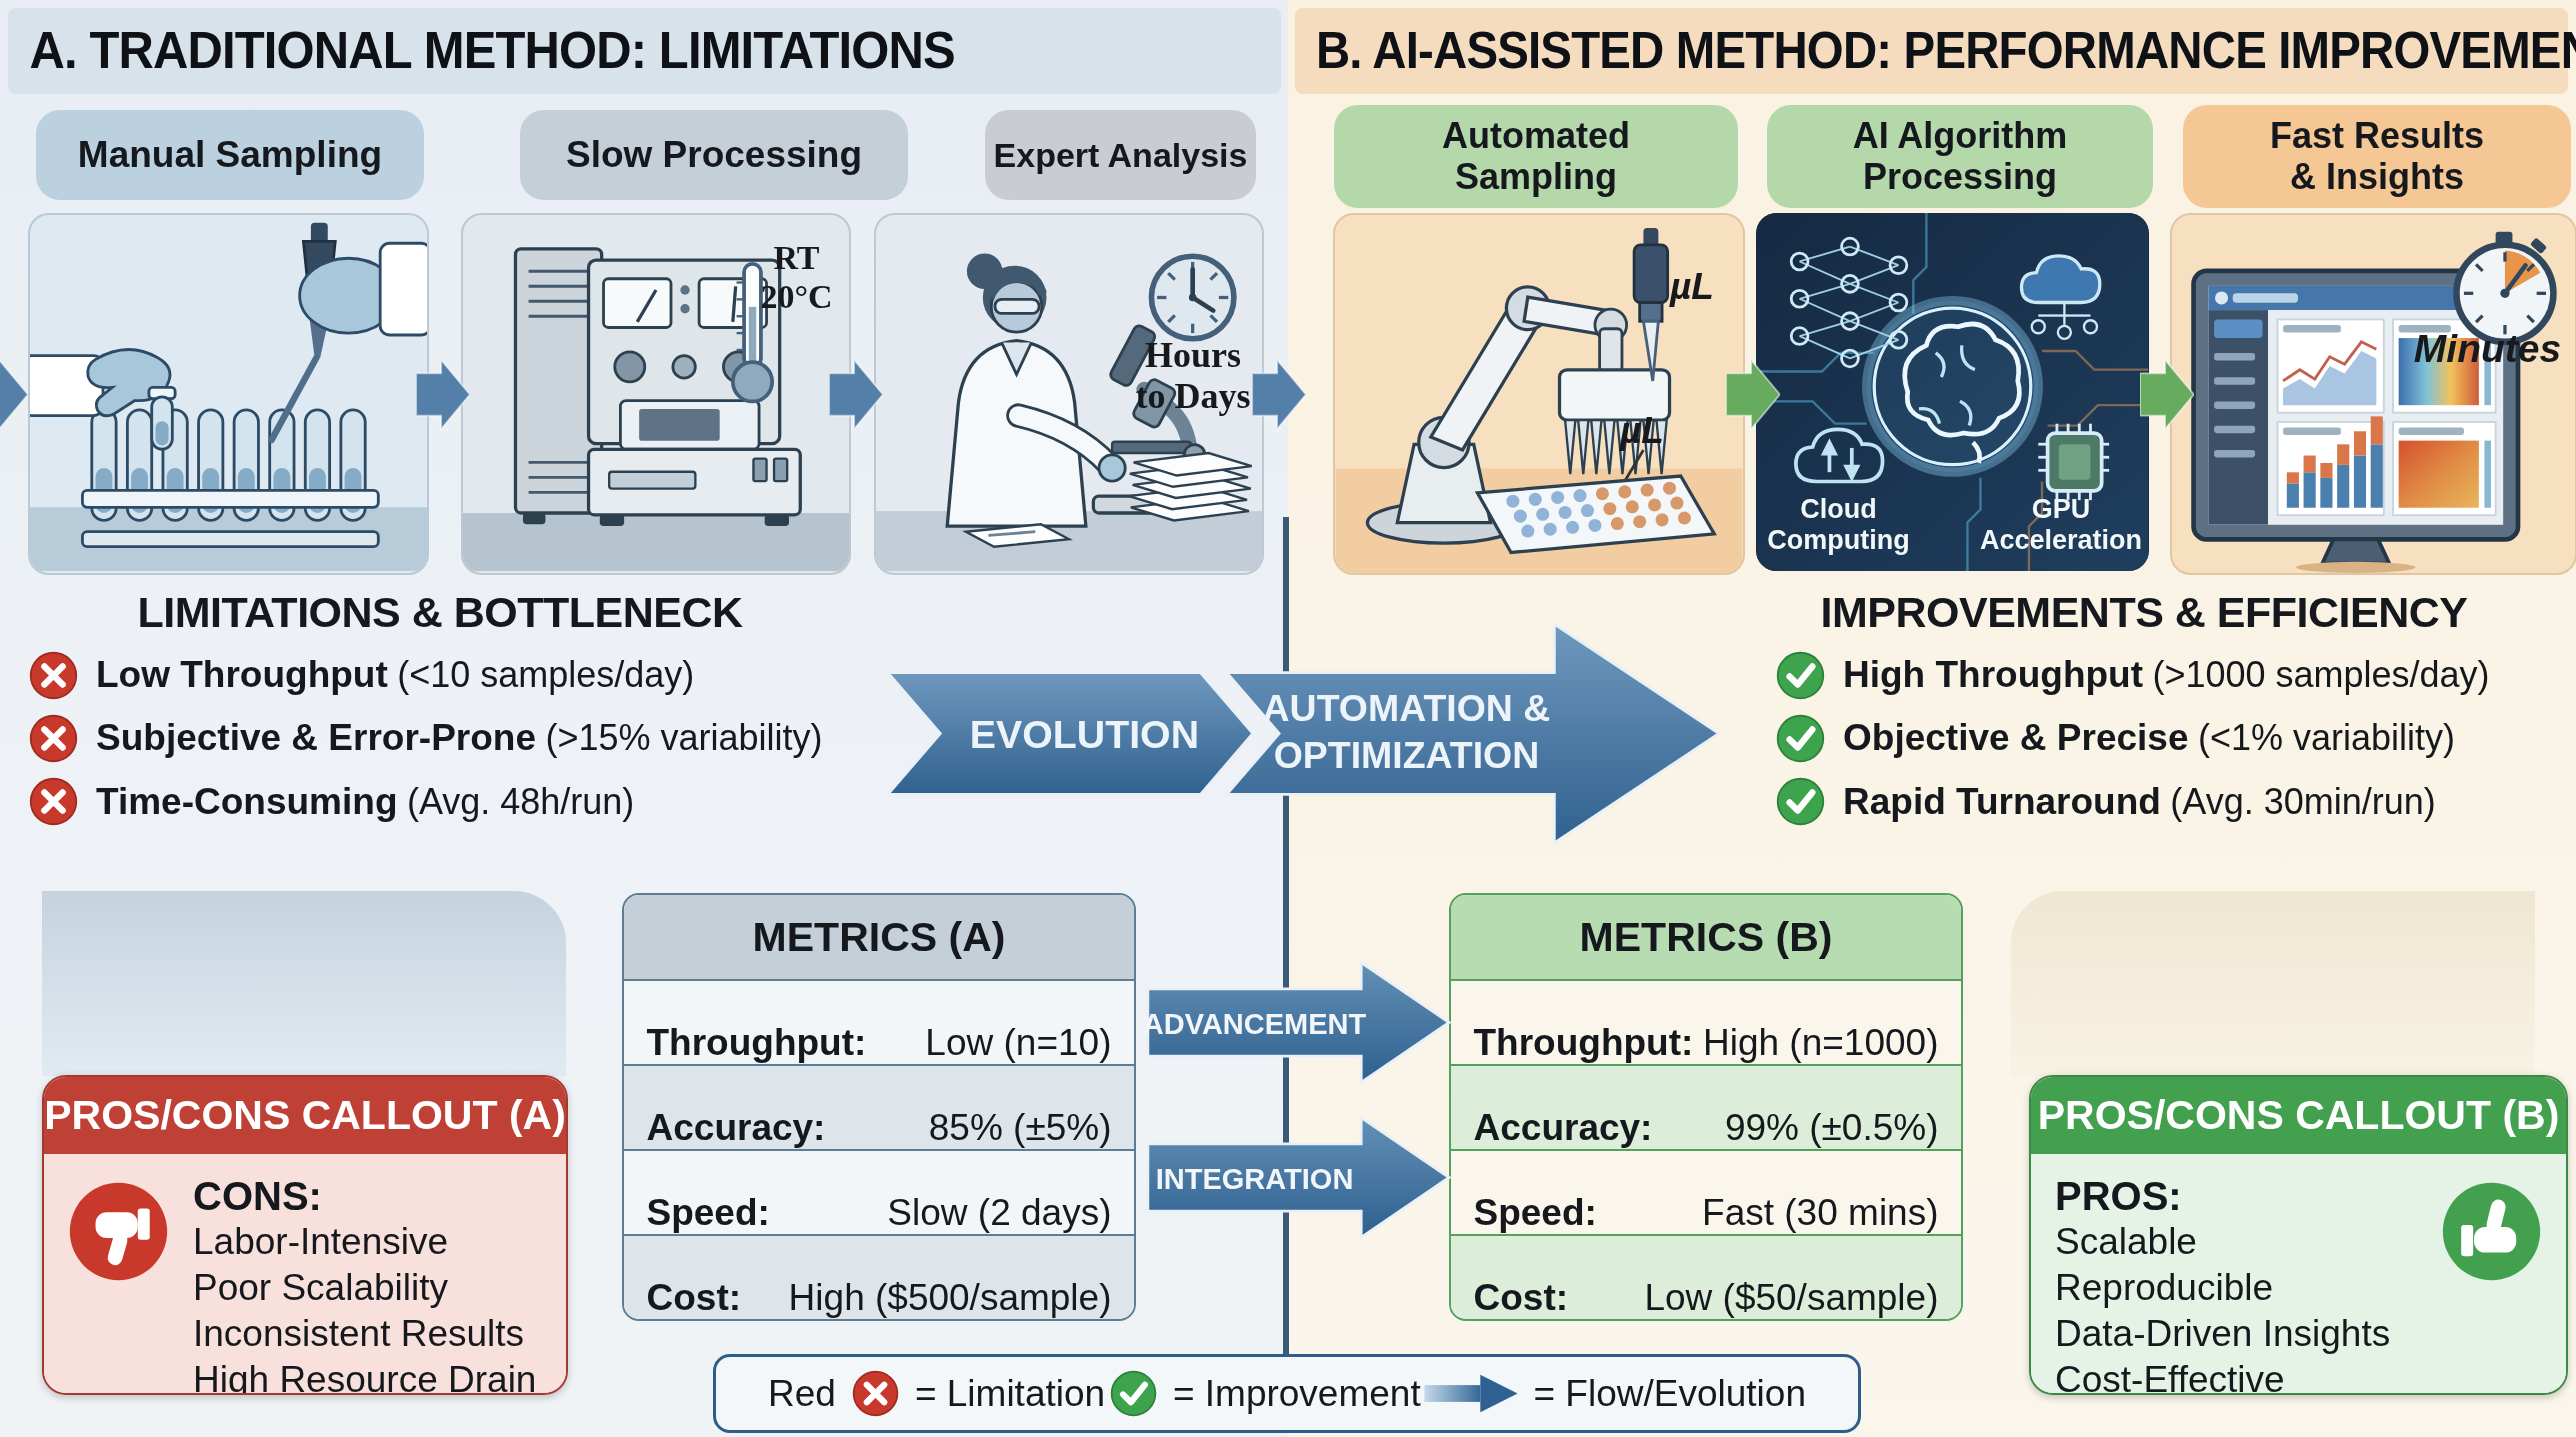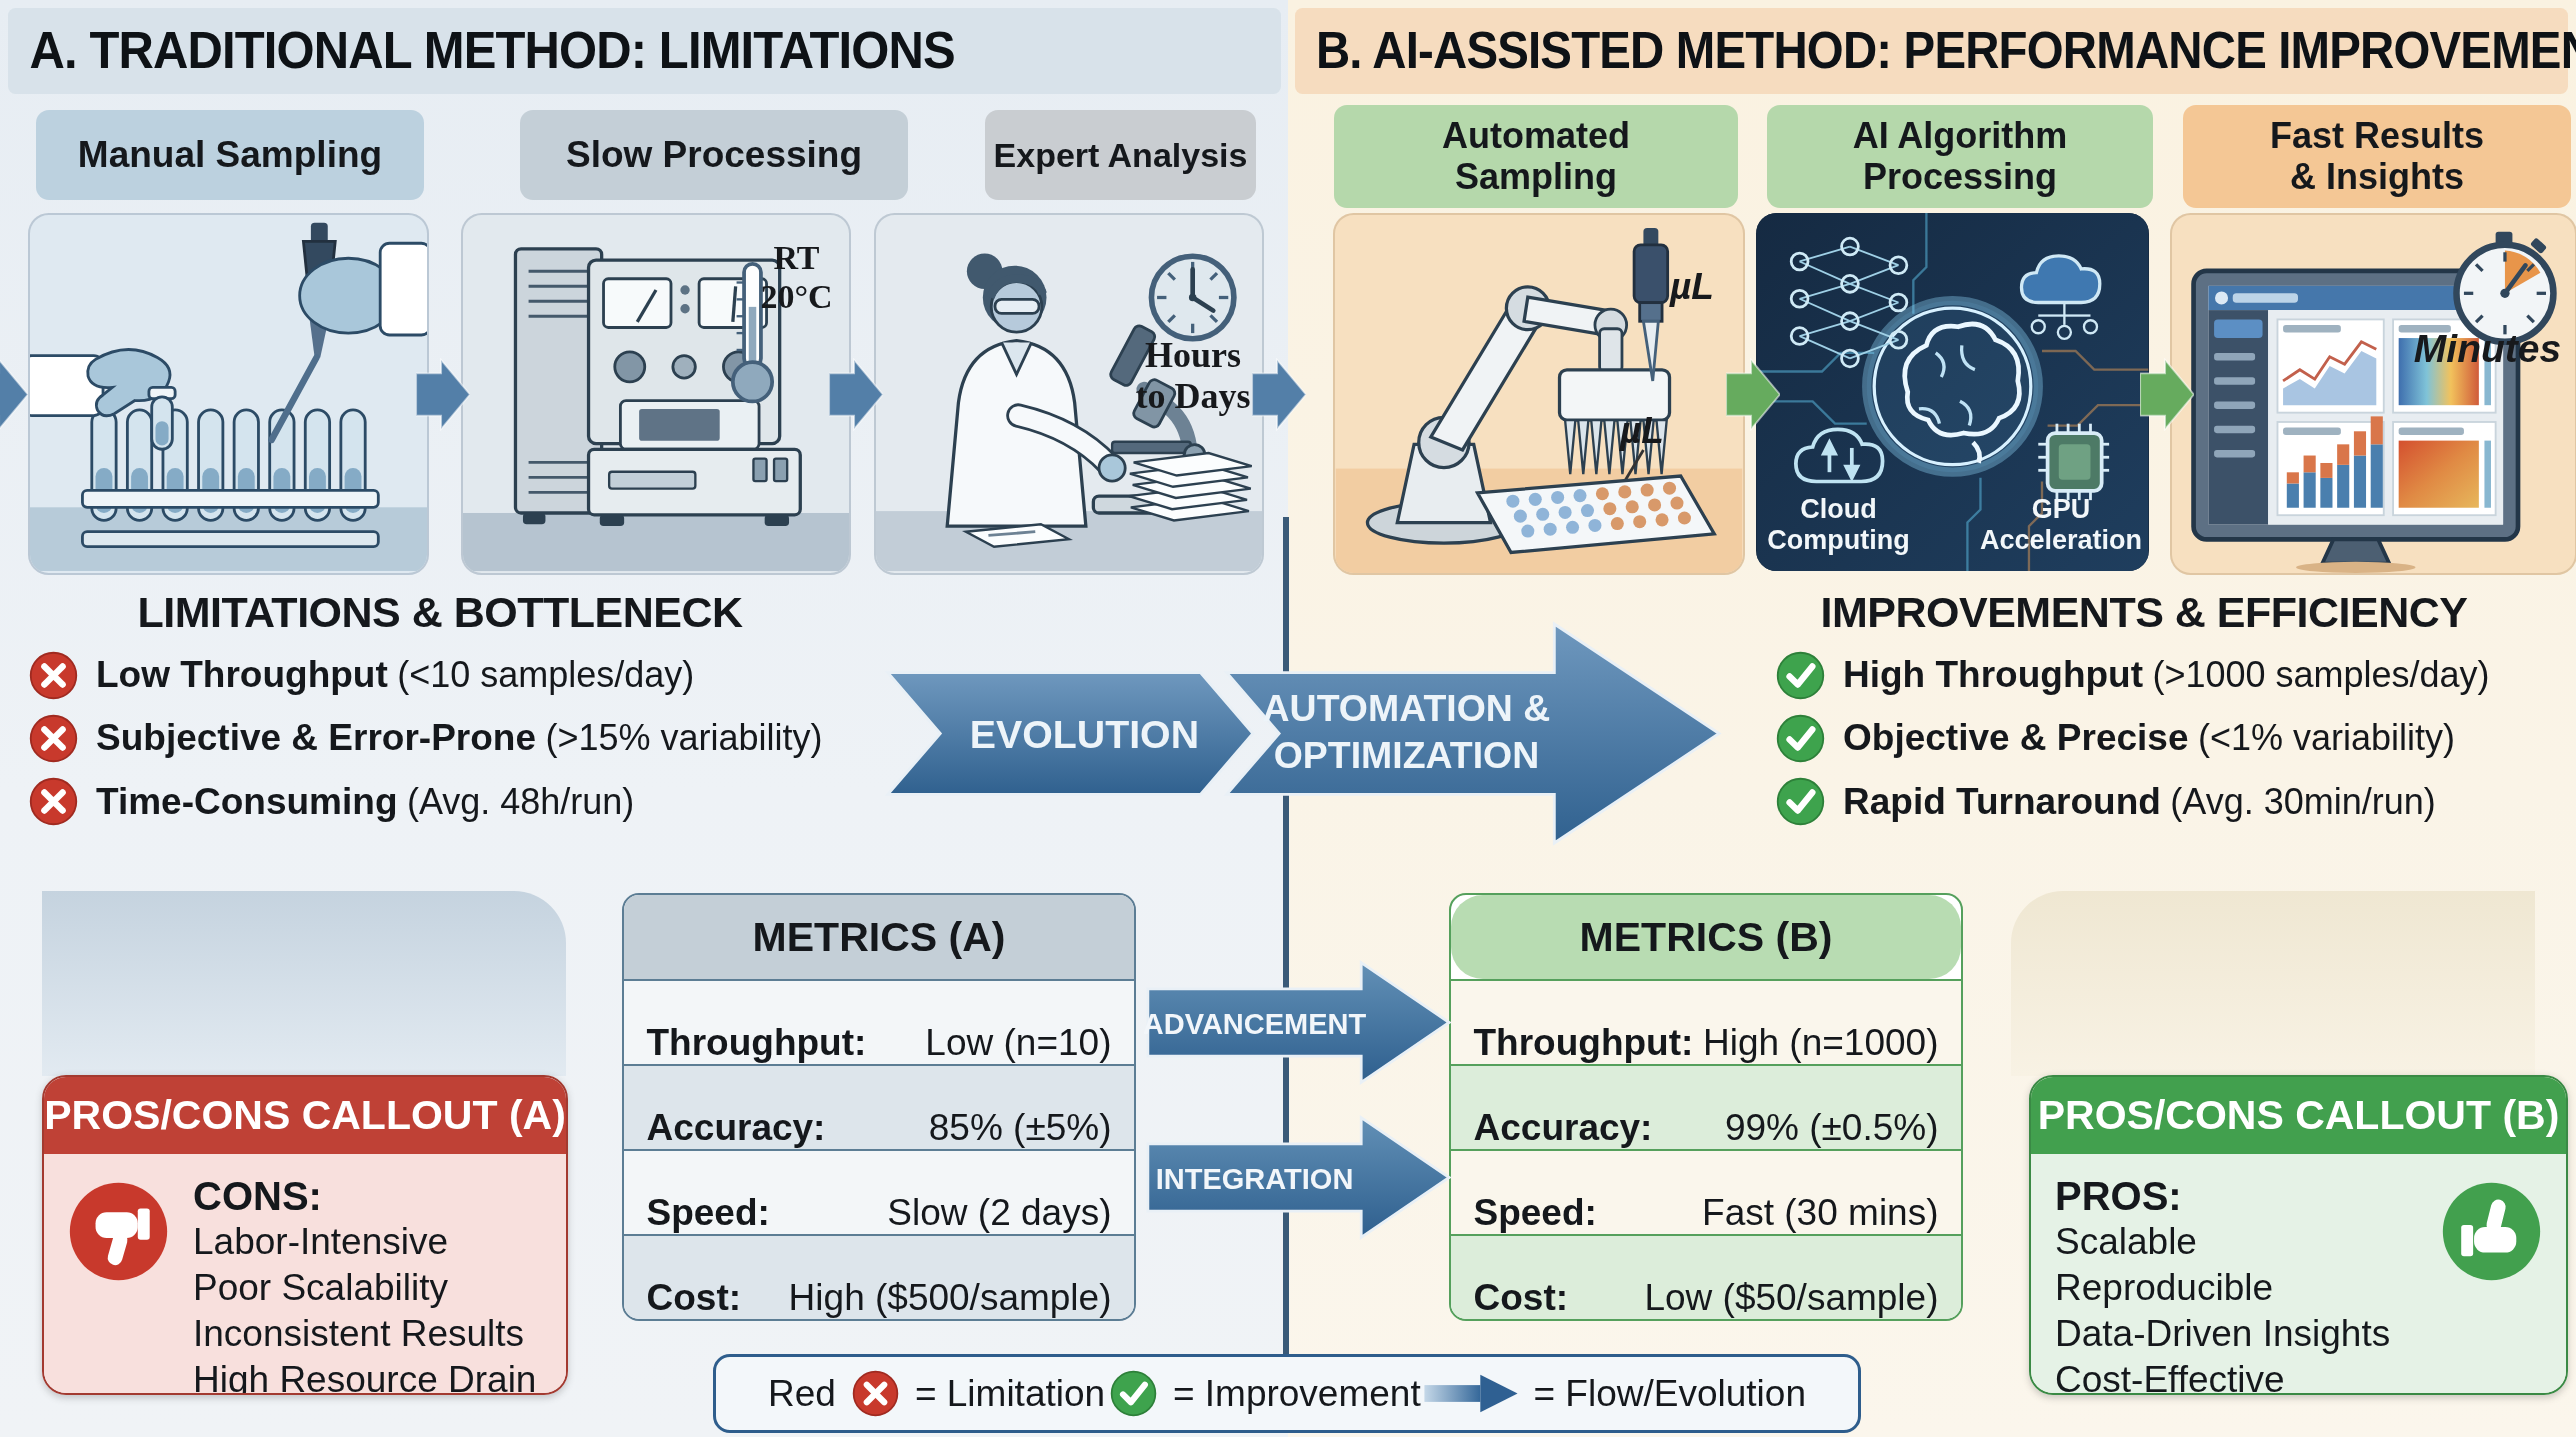--- a/index.html
+++ b/index.html
@@ -16,21 +16,21 @@
           background:linear-gradient(180deg,#efe7d2,#f8f2e4);}
   .divider{position:absolute;left:1283px;top:517px;width:5.6px;height:842px;background:#3a5a78;z-index:1;}
   
   .band{position:absolute;top:7.5px;height:86px;border-radius:7.5px;display:flex;align-items:center;z-index:2;}
   .band-a{left:7.5px;width:1273px;background:#d8e2ea;}
   .band-b{left:1295px;width:1273px;background:#f6dcbf;}
   .band .ttl{font-size:51px;font-weight:bold;letter-spacing:-0.9px;color:#0e1216;
              display:inline-block;transform:scaleX(.96);transform-origin:left center;padding-left:22.5px;white-space:nowrap;}
   .band-b .ttl{transform:scaleX(.93);}
   
-  .step{position:absolute;top:110px;height:90px;border-radius:13px;display:flex;flex-direction:column;
+  .step{position:absolute;top:110px;height:90px;border-radius:24px;display:flex;flex-direction:column;
         align-items:center;justify-content:center;font-weight:bold;z-index:2;text-align:center;}
   .step span{display:block;line-height:1.12;}
   .st-a{font-size:37px;}
   .st-b{top:105px;height:103px;font-size:36px;}
   
   .card{position:absolute;top:213px;height:358px;border-radius:20.6px;overflow:hidden;z-index:2;}
   .card svg{position:absolute;left:0;top:0;width:100%;height:100%;}
   .card-a{border:2.8px solid rgba(120,140,160,.35);font-family:Liberation Serif, serif;}
   .card-b{border:2.8px solid rgba(180,150,110,.35);font-style:italic;}
   .anno{position:absolute;z-index:3;font-weight:bold;color:#17191c;line-height:1.15;}
@@ -49,21 +49,21 @@
   .li-detail{font-size:36px;margin-left:9.4px;white-space:nowrap;}
   
   .evo{position:absolute;left:871px;top:607px;width:908px;height:253px;z-index:2;}
   .evo text{font-weight:bold;fill:#edf4f9;font-family:"Liberation Sans",sans-serif;}
   
   .metrics{position:absolute;top:893px;width:510px;border-radius:17px;overflow:hidden;z-index:2;background:#fff;}
   .metrics-a{left:622px;border:2.8px solid #5c7d94;}
   .metrics-b{left:1449px;border:2.8px solid #55a05c;}
   .m-hd{height:84px;display:flex;align-items:center;justify-content:center;font-size:41px;font-weight:bold;}
   .metrics-a .m-hd{background:#c4cfd7;}
-  .metrics-b .m-hd{background:#b8dcb2;border-radius:32px;}
+  .metrics-b .m-hd{background:#b8dcb2;}
   .m-row{height:83px;display:flex;align-items:flex-end;padding:0 22.5px;font-size:37px;}
   .metrics-a .m-row{border-top:2.8px solid #5c7d94;}
   .metrics-b .m-row{border-top:2.8px solid #55a05c;}
   .metrics-a .r0,.metrics-a .r2{background:#f3f6f8;} .metrics-a .r1,.metrics-a .r3{background:#dde5eb;}
   .metrics-b .r0,.metrics-b .r2{background:#faf6ec;} .metrics-b .r1,.metrics-b .r3{background:#dcedda;}
   .m-label{font-weight:bold;}
   .m-value{margin-left:auto;margin-top:11px;}
   
   .midarrow{position:absolute;left:1144px;width:309px;height:131px;z-index:3;}
   .midarrow text{font-weight:bold;fill:#f2f6fa;font-family:"Liberation Sans",sans-serif;}

